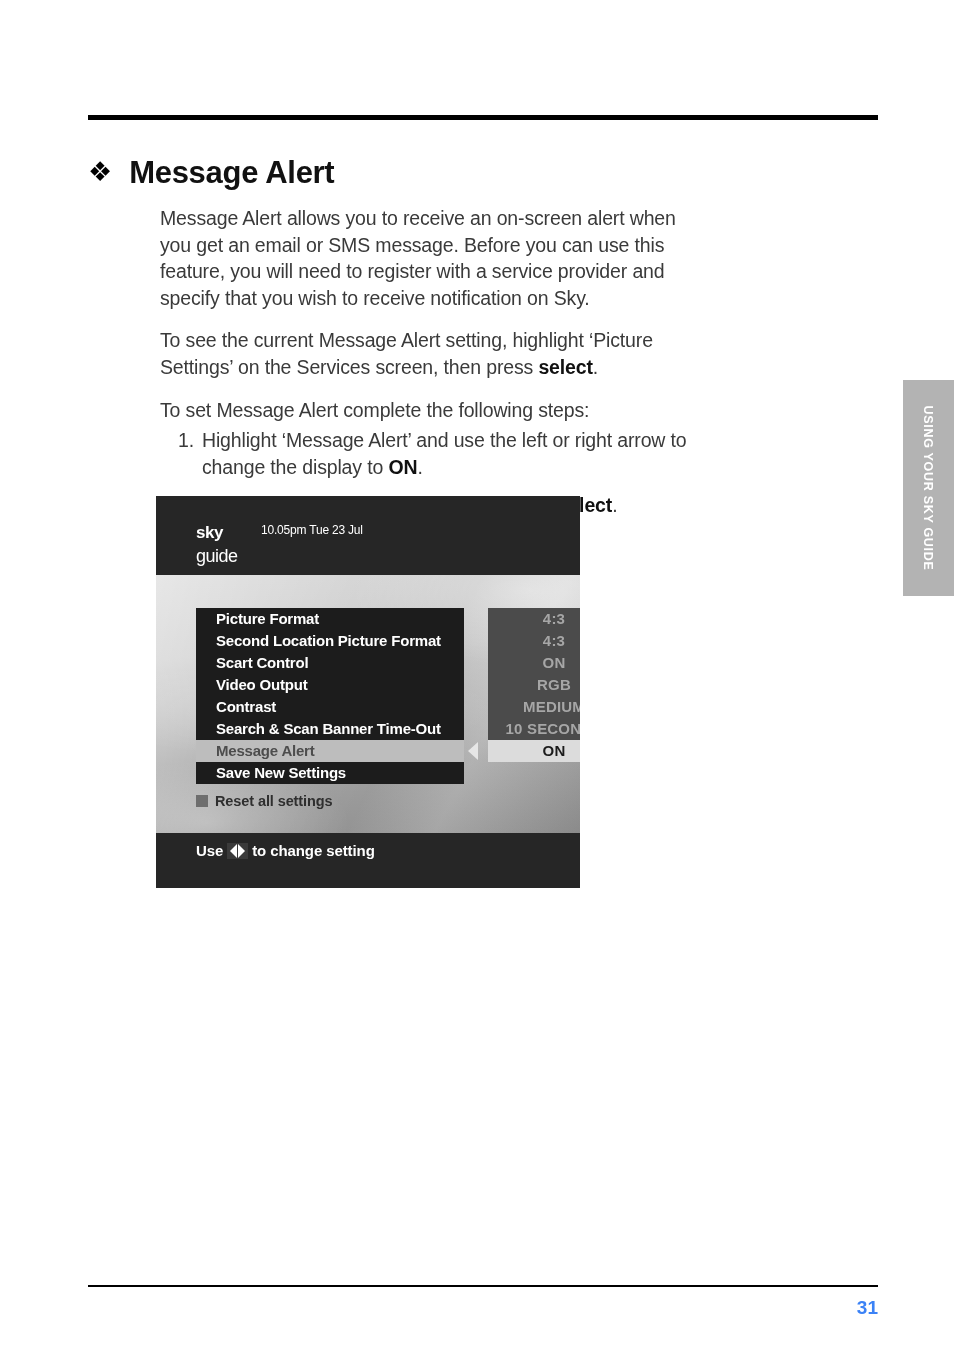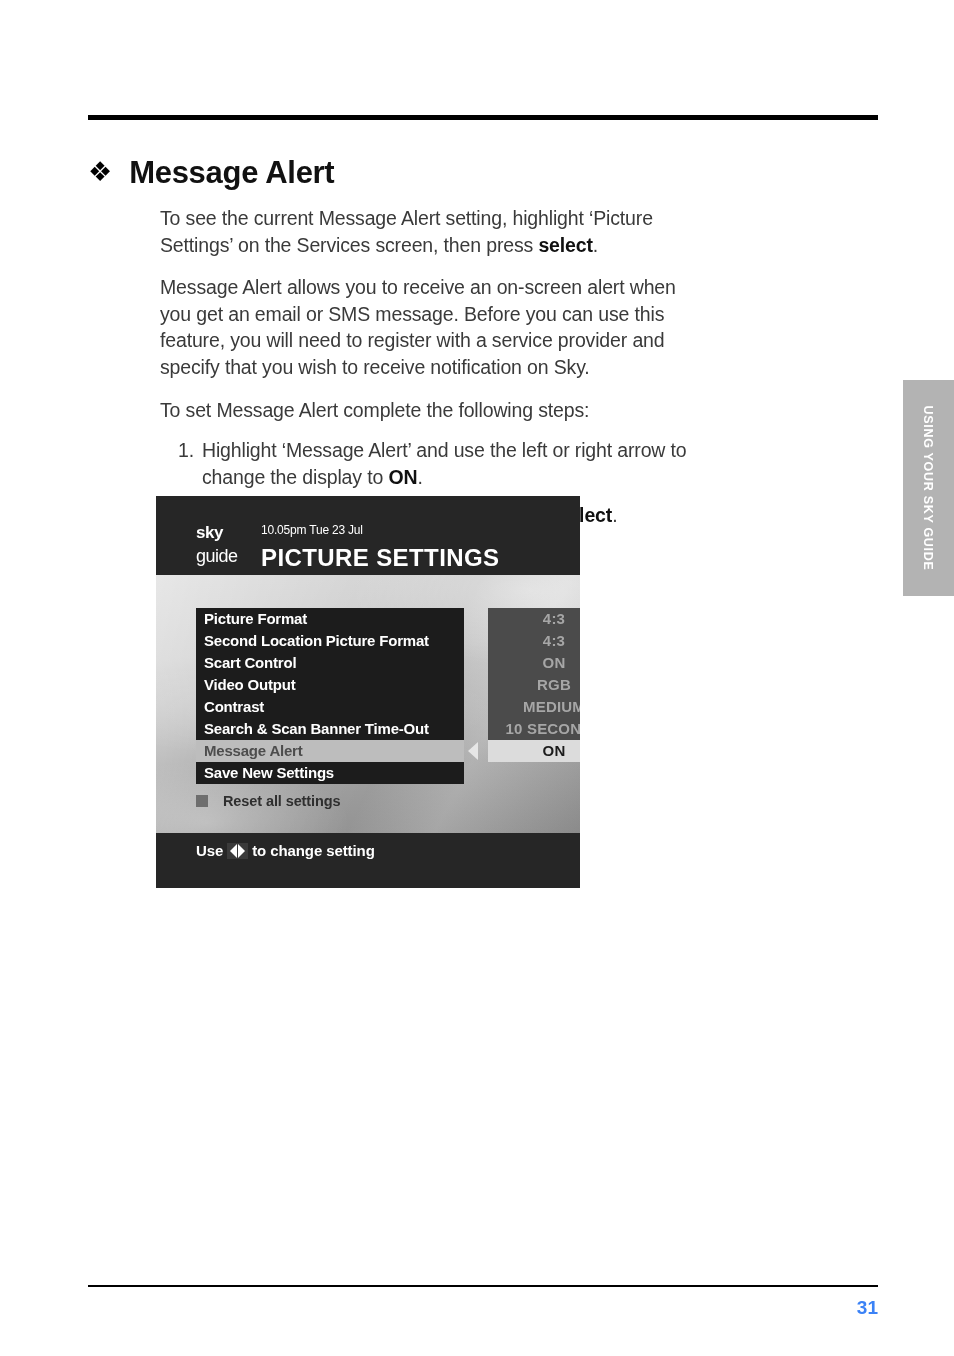--- a/index.html
+++ b/index.html
@@ -59,21 +59,21 @@
     width: 528px;
   }
   .para {
     font-size: 19.5px;
     line-height: 26.6px;
     color: #3a3a3a;
     margin: 0 0 16px 0;
     letter-spacing: -0.15px;
   }
   .para b { color: #111; font-weight: bold; }
-  .para.tight { margin-bottom: 14px; }
+  .para.tight { margin-bottom: 4px; }
 
   ol.steps {
     margin: 0;
     padding: 0 0 0 42px;
     list-style: none;
     counter-reset: step;
   }
   ol.steps li {
     position: relative;
     font-size: 19.5px;
@@ -207,21 +207,21 @@
   .menu-label {
     width: 268px;
     height: 21.5px;
     background: #1c1c1c;
     color: #ffffff;
     font-size: 15px;
     font-weight: bold;
     letter-spacing: -0.2px;
     display: flex;
     align-items: center;
-    padding-left: 8px;
+    padding-left: 20px;
     box-sizing: border-box;
   }
   .menu-value {
     width: 132px;
     height: 21.5px;
     margin-left: 24px;
     background: #4b4b4b;
     color: #a6a6a6;
     font-size: 15px;
     font-weight: bold;
@@ -252,21 +252,21 @@
   .arrow-right {
     left: 418px;
     border-left: 10px solid #e6e6e6;
   }
 
   .reset-row {
     position: absolute;
     left: 40px; top: 218px;
     display: flex;
     align-items: center;
-    gap: 15px;
+    gap: 7px;
     z-index: 2;
   }
   .reset-swatch {
     width: 12px; height: 12px;
     background: #6e6e6e;
   }
   .reset-label {
     color: #2f2f2f;
     font-size: 14.5px;
     font-weight: bold;
@@ -321,25 +321,25 @@
 
 <div class="rule-top"></div>
 
 <div class="heading">
   <span class="heading-bullet">❖</span>
   <span class="heading-title">Message Alert</span>
 </div>
 
 <div class="body-col">
 
+  <p class="para">Message Alert allows you to receive an on-screen alert when you get an email or SMS message.  Before you can use this feature, you will need to register with a service provider and specify that you wish to receive notification on Sky.</p>
+
   <p class="para">
     <span>To see the current Message Alert setting, highlight ‘Picture Settings’ on the Services screen, then press </span><b>select</b><span>.</span>
   </p>
-
-  <p class="para">Message Alert allows you to receive an on-screen alert when you get an email or SMS message.  Before you can use this feature, you will need to register with a service provider and specify that you wish to receive notification on Sky.</p>
 
   <p class="para tight">To set Message Alert complete the following steps:</p>
 
   <ol class="steps">
     <li>
       <span class="num">1.</span><span>Highlight ‘Message Alert’ and use the left or right arrow to change the display to </span><b>ON</b><span>.</span>
     </li>
     <li>
       <span class="num">2.</span><span>Highlight ‘Save New Settings’, then press </span><b>select</b><span>.</span>
     </li>
@@ -351,21 +351,20 @@
 </div>
 
 <div class="tv">
 
   <div class="tv-header">
     <div class="sky-logo">
       <span class="sky">sky</span>
       <span class="guide">guide</span>
     </div>
     <div class="tv-clock">10.05pm Tue 23 Jul</div>
-    <div class="tv-screen-title">PICTURE SETTINGS</div>
   </div>
 
   <div class="tv-body">
 
     <div class="menu">
 
       <div class="menu-row">
         <div class="menu-label">Picture Format</div>
         <div class="menu-value">4:3</div>
       </div>

